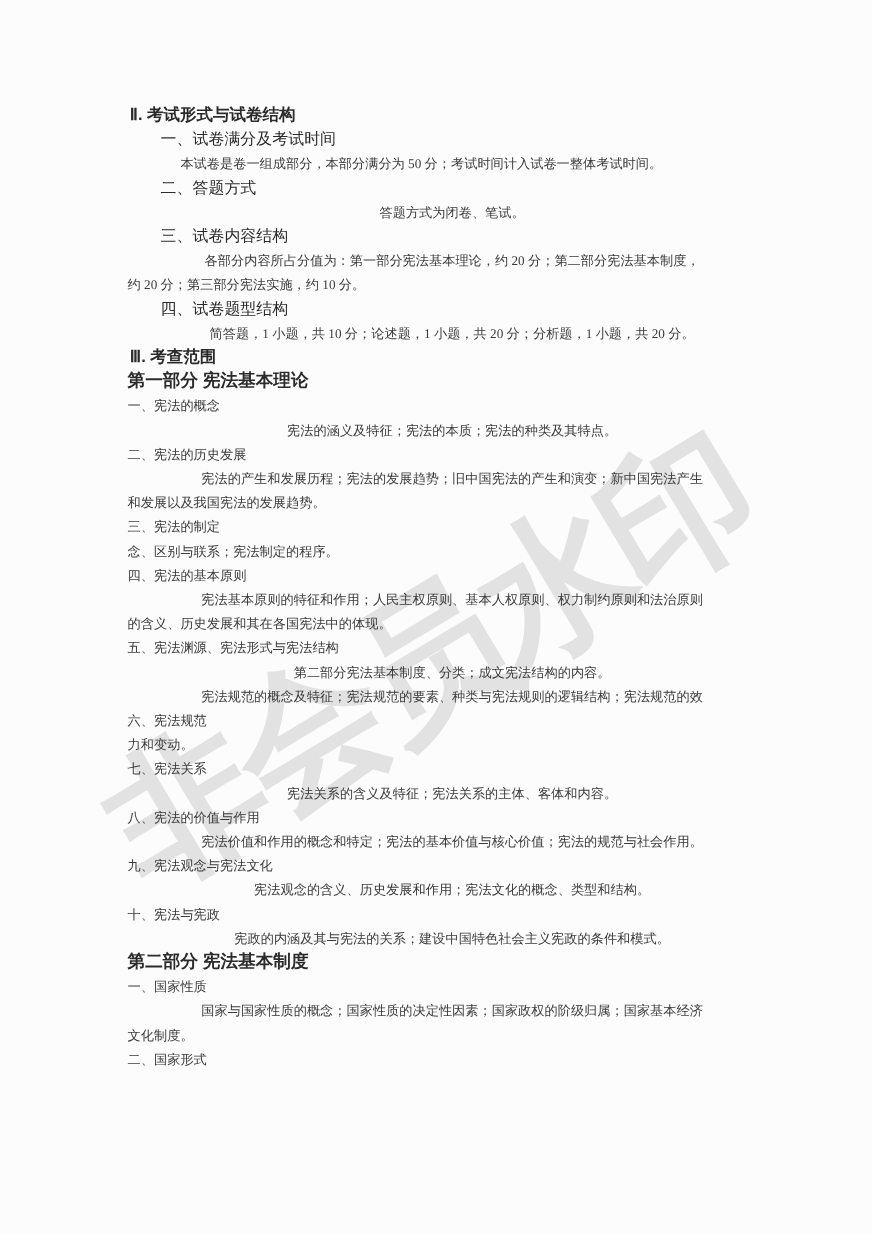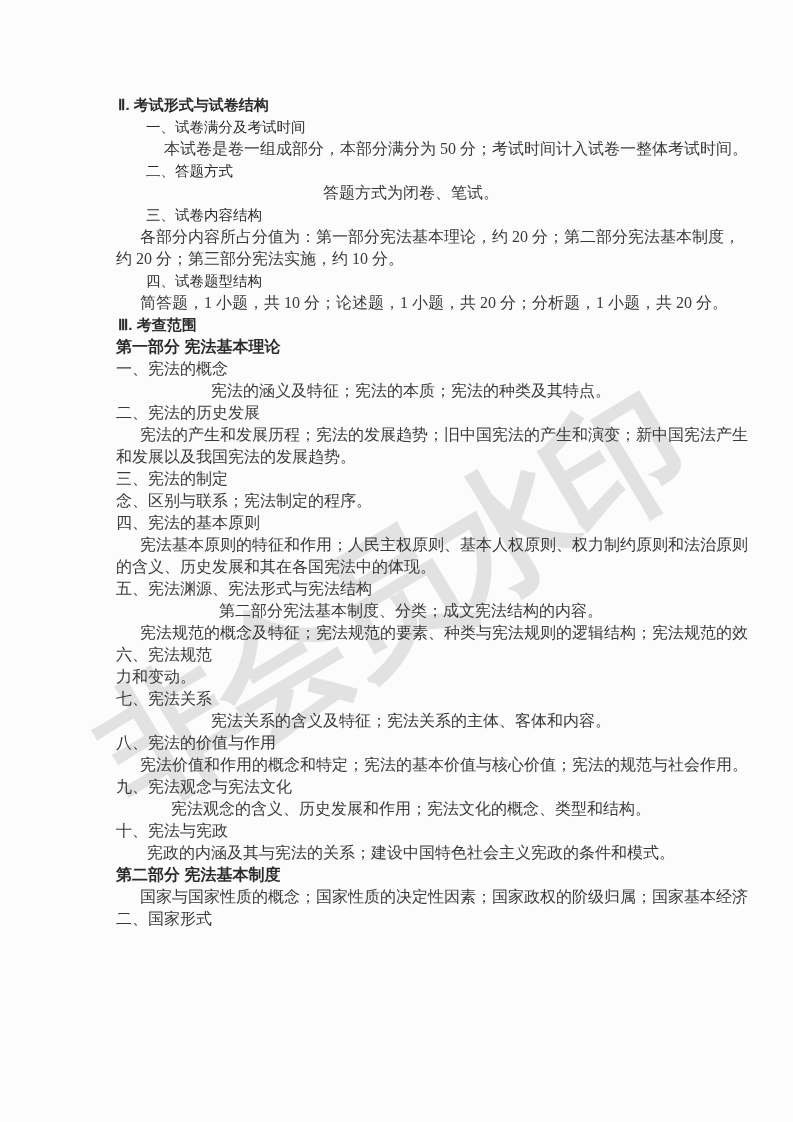--- a/index.html
+++ b/index.html
@@ -33,21 +33,21 @@
   .doc-body {
     position: absolute;
     left: 116px;
     top: 94px;
     width: 566px;
     z-index: 1;
   }
   .line {
     line-height: 22px;
     height: 22px;
-    font-size: 16px;
+    font-size: 12px;
     color: #3a3a3a;
     white-space: nowrap;
   }
   .line.h1 {
     font-weight: bold;
     font-family: "Liberation Sans", sans-serif;
     color: #2b2b2b;
     font-size: 15px;
     margin-left: 2px;
   }
@@ -105,16 +105,18 @@
       <div class="line para-wrap">力和变动。</div>
       <div class="line item">七、宪法关系</div>
       <div class="line para-indent">宪法关系的含义及特征；宪法关系的主体、客体和内容。</div>
       <div class="line item">八、宪法的价值与作用</div>
       <div class="line para-indent">宪法价值和作用的概念和特定；宪法的基本价值与核心价值；宪法的规范与社会作用。</div>
       <div class="line item">九、宪法观念与宪法文化</div>
       <div class="line para-indent">宪法观念的含义、历史发展和作用；宪法文化的概念、类型和结构。</div>
       <div class="line item">十、宪法与宪政</div>
       <div class="line para-indent">宪政的内涵及其与宪法的关系；建设中国特色社会主义宪政的条件和模式。</div>
       <div class="line section">第二部分 宪法基本制度</div>
+      <div class="line item">一、国家性质</div>
       <div class="line para-indent">国家与国家性质的概念；国家性质的决定性因素；国家政权的阶级归属；国家基本经济</div>
+      <div class="line para-wrap">文化制度。</div>
       <div class="line item">二、国家形式</div>
     </div>
 </div>
 
 </body></html>

